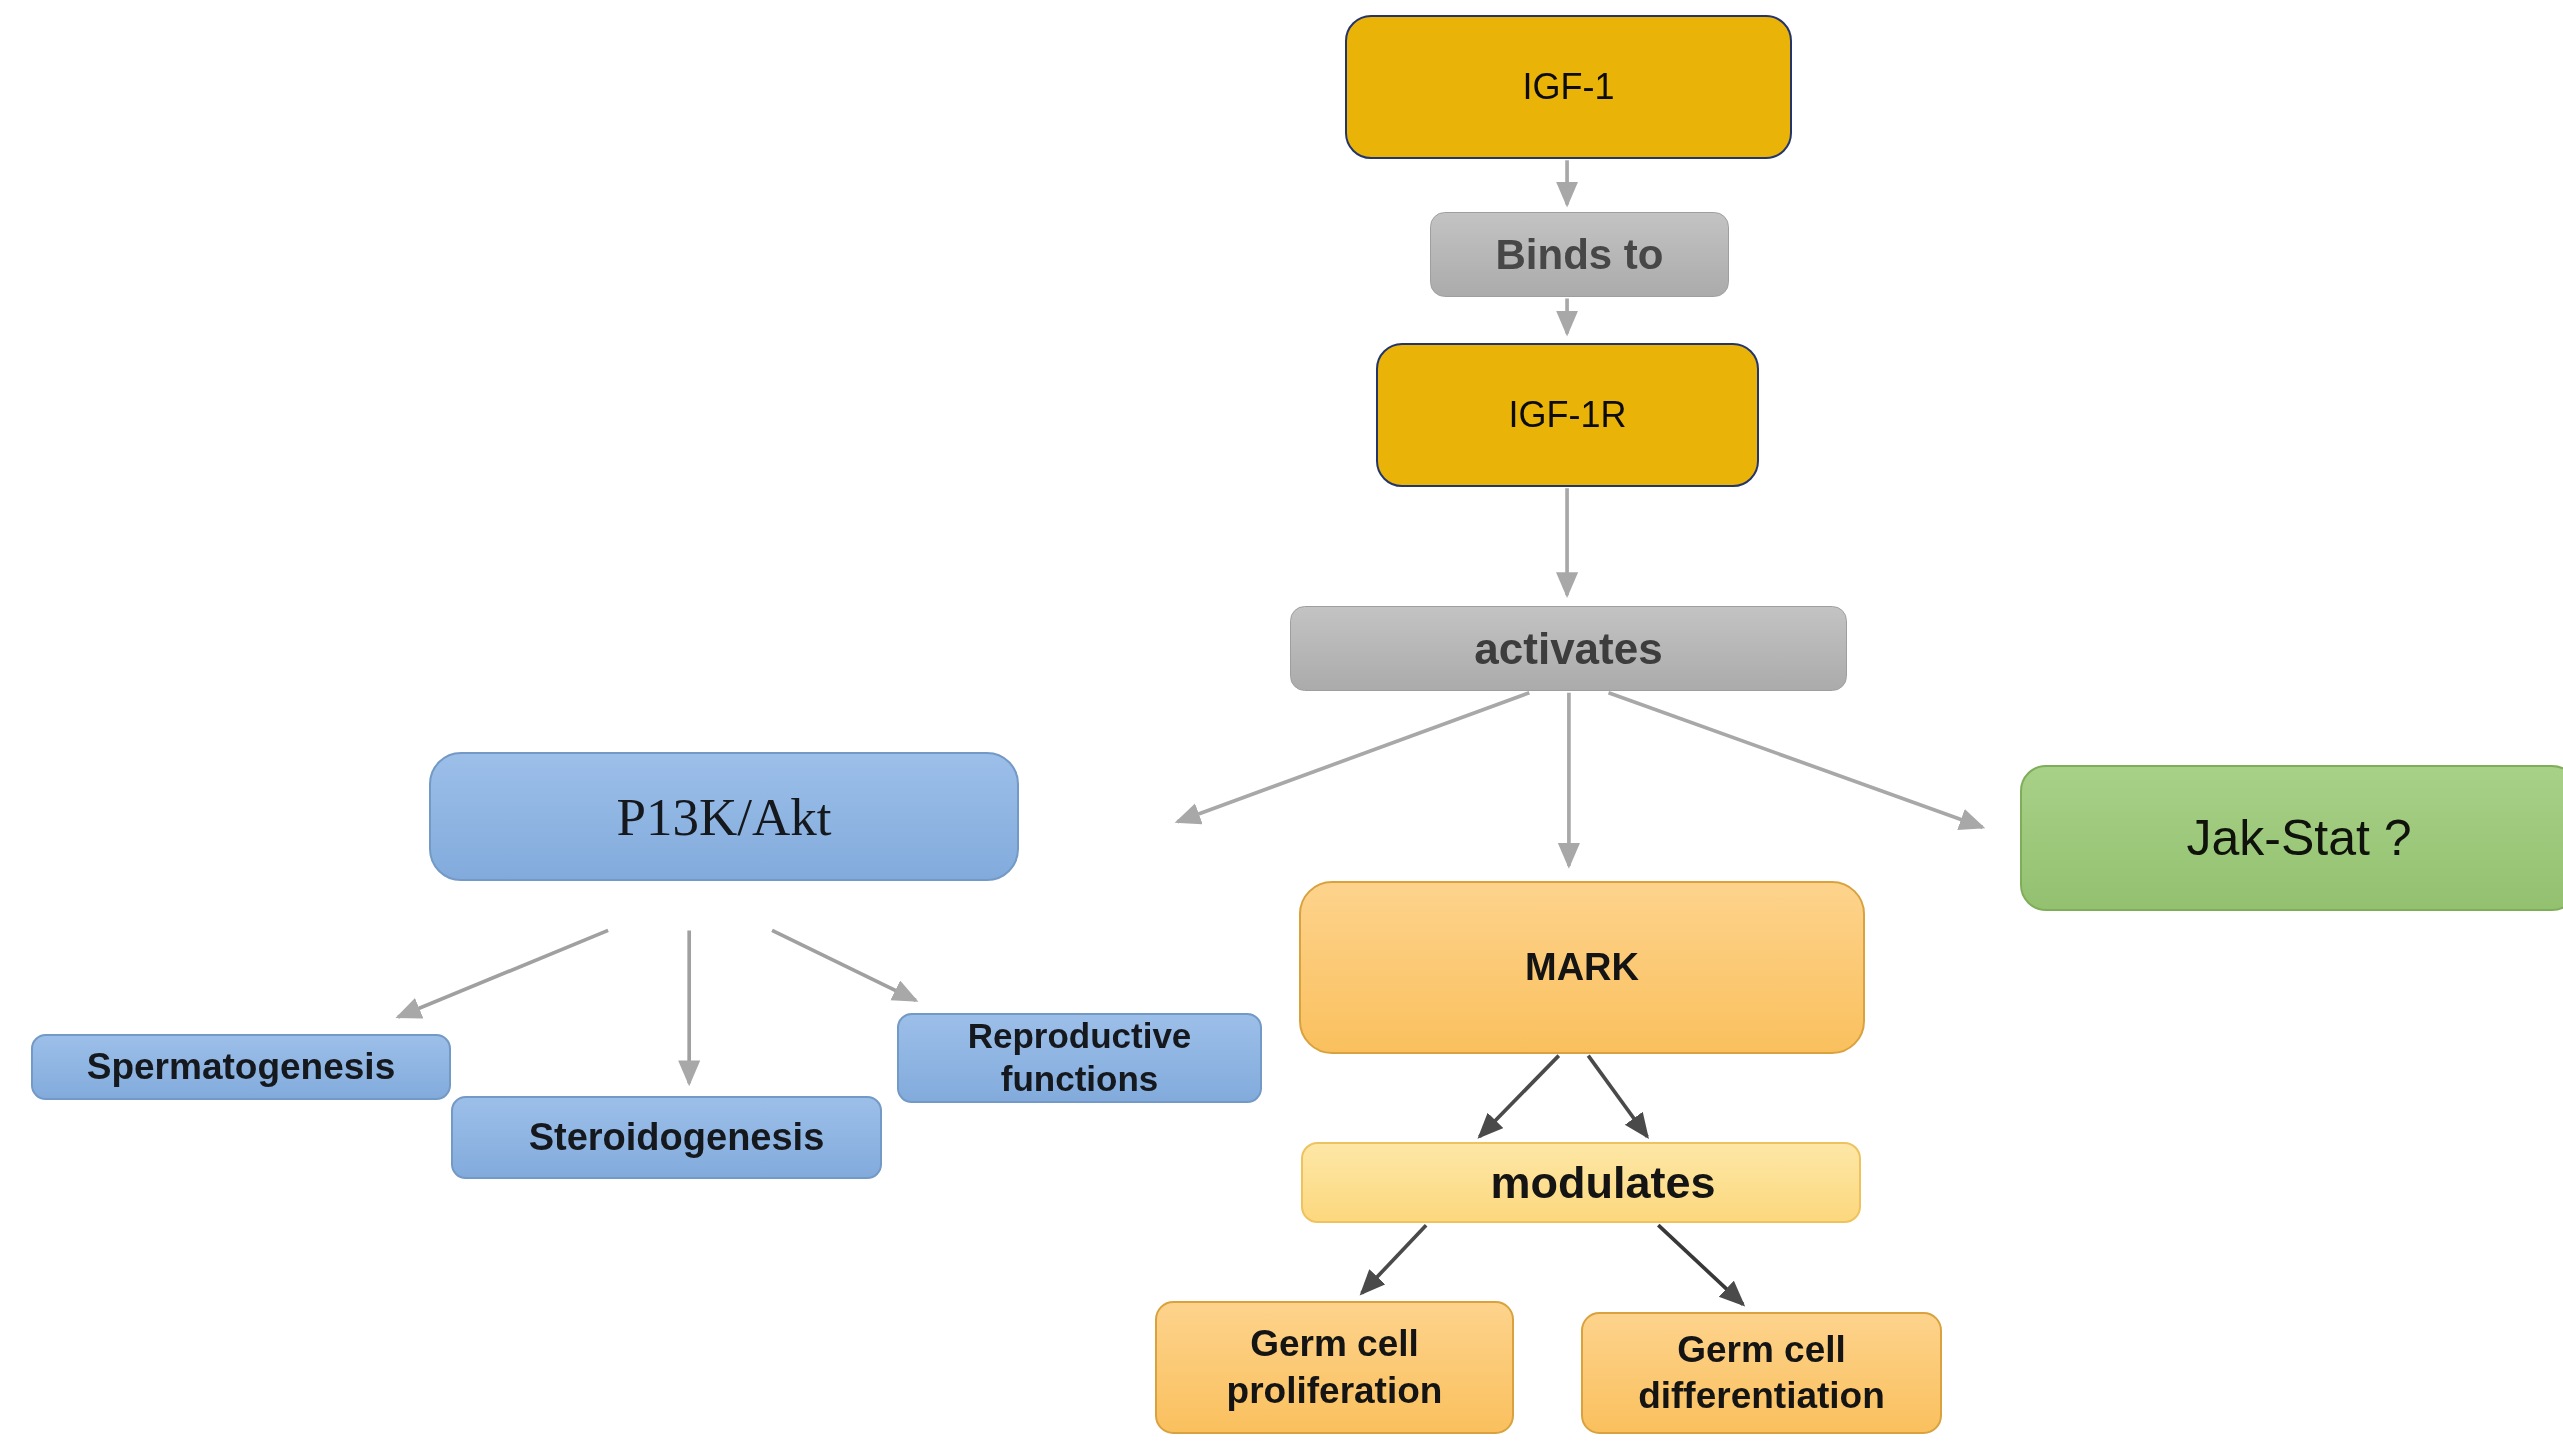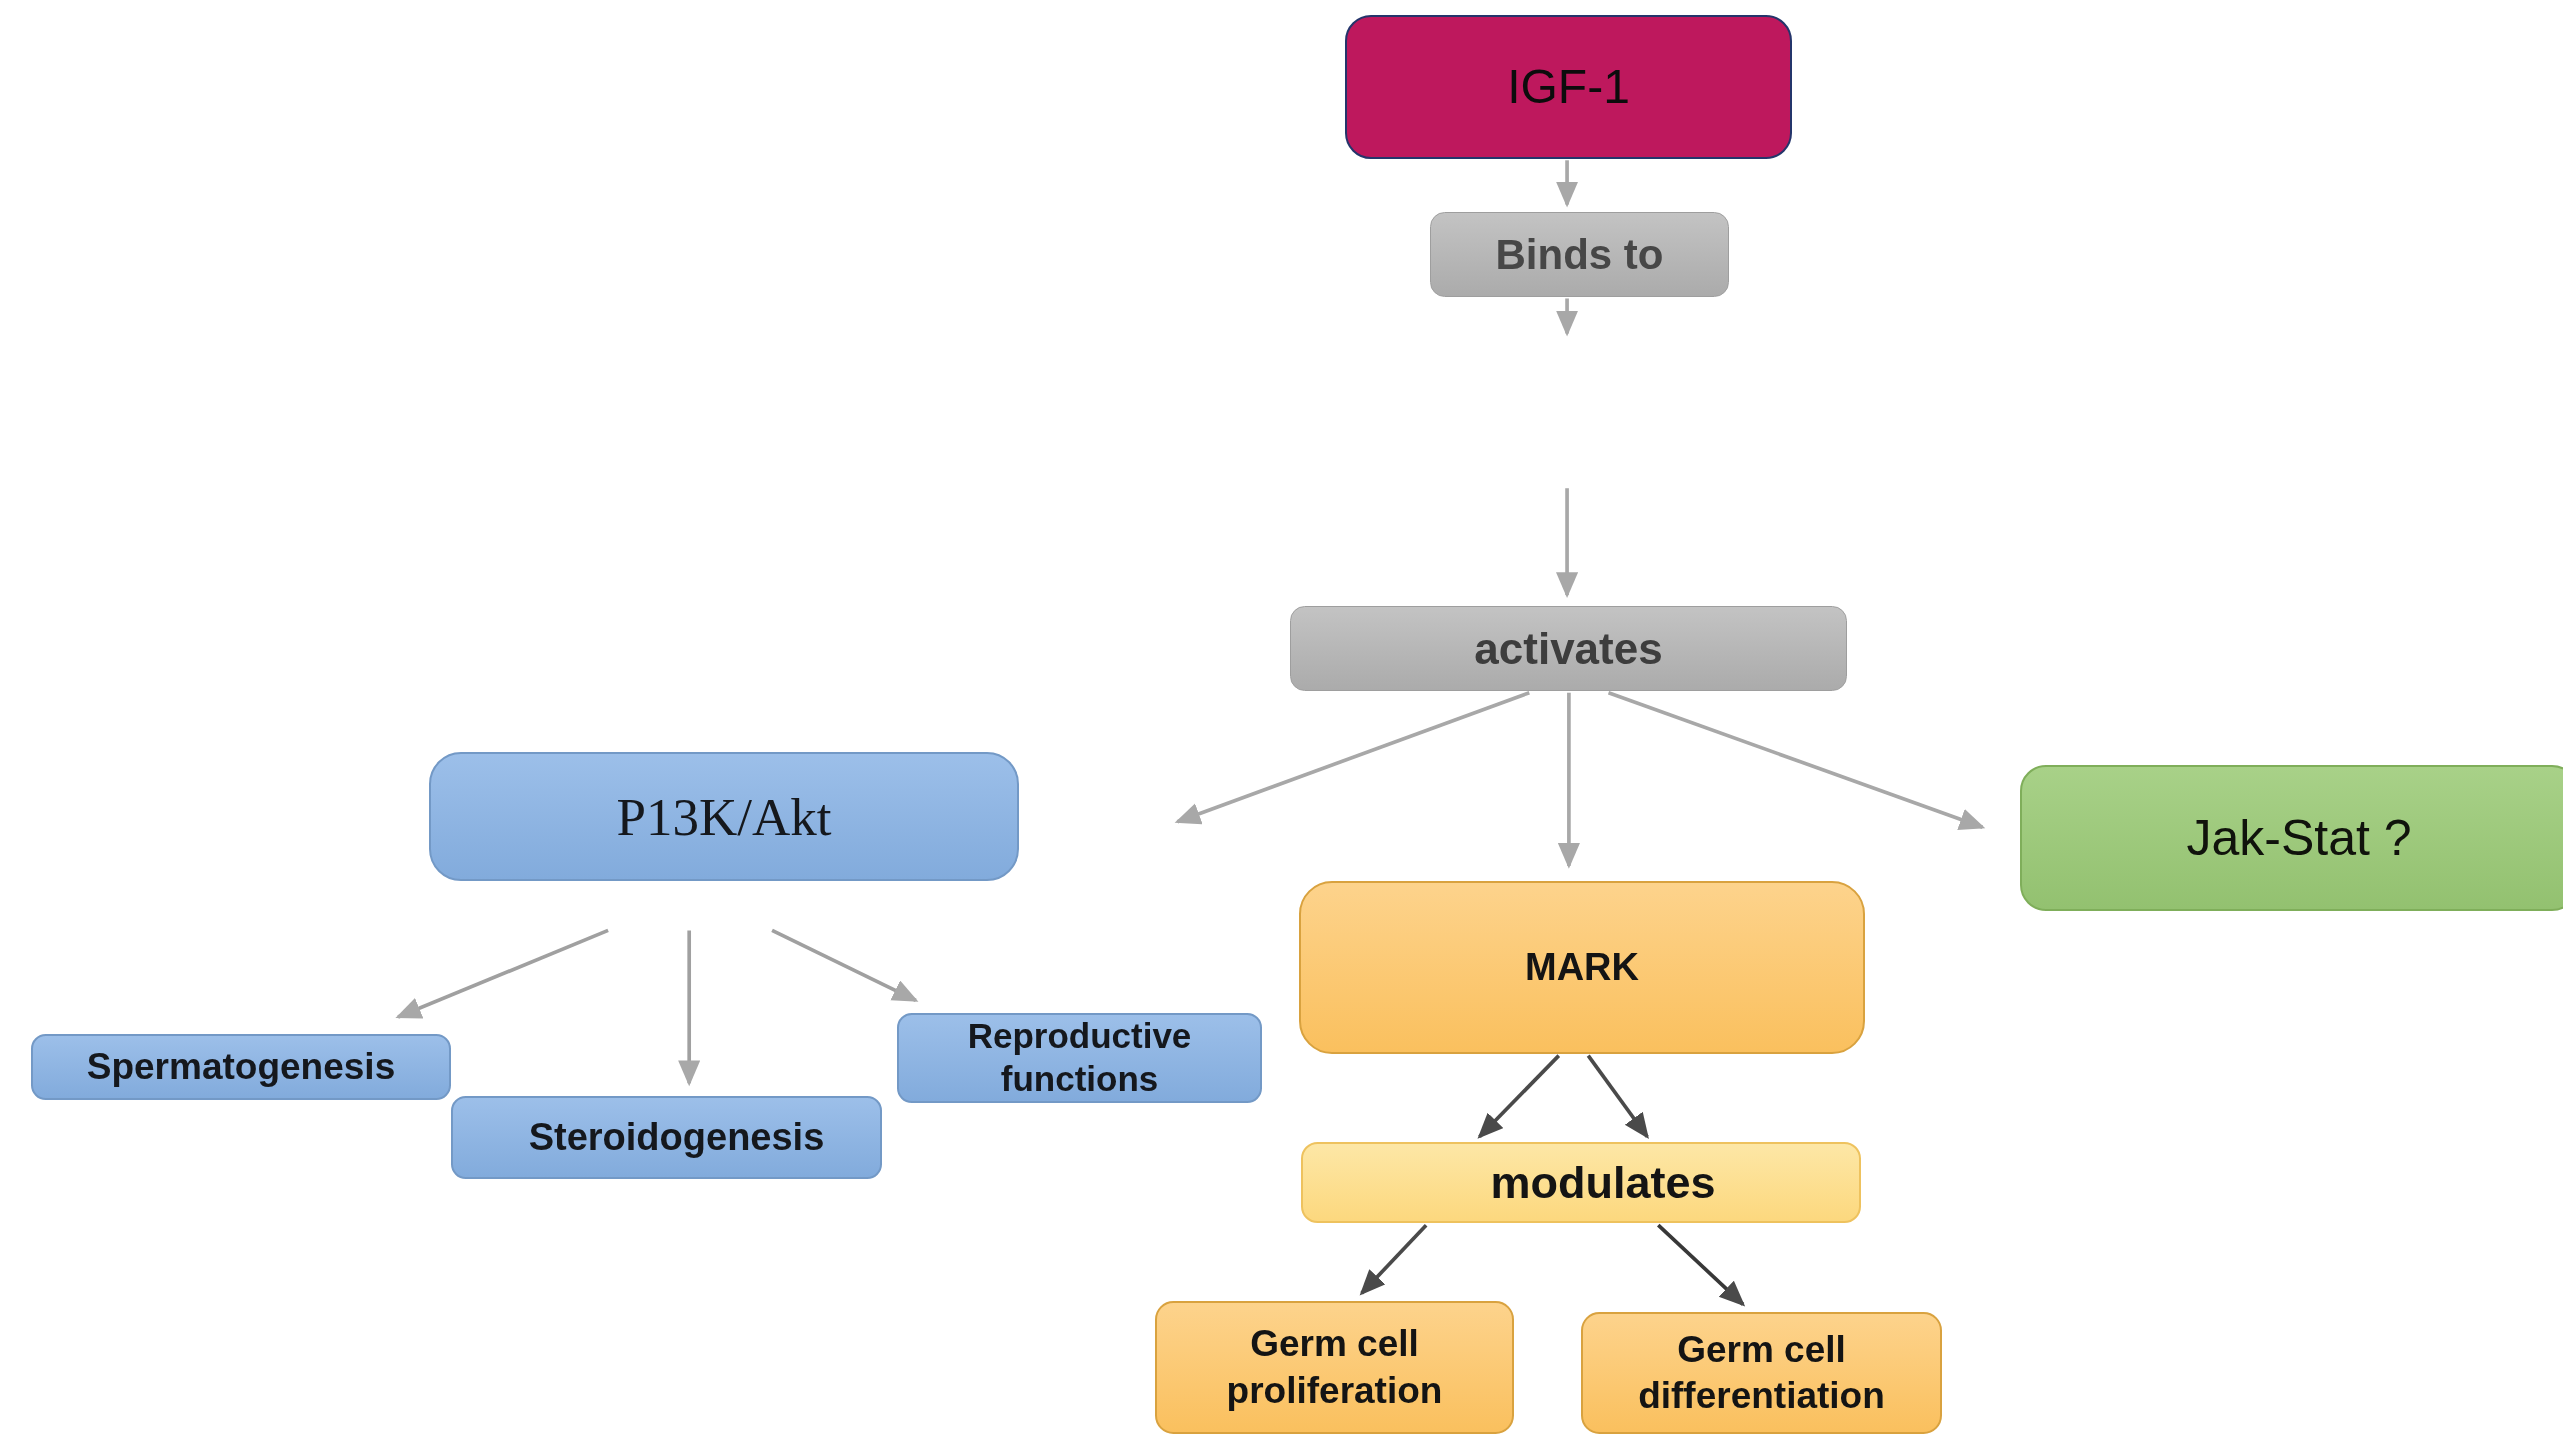--- a/index.html
+++ b/index.html
@@ -30,24 +30,24 @@
     align-items: center;
     justify-content: center;
     text-align: center;
     box-sizing: border-box;
     color: #111111;
   }
   .node span { display: block; }
 
   
   .white-box {
-    background: #be185d;
+    background: #eab308;
     border: 2.8px solid #24356b;
     border-radius: 26px;
-    font-size: 48px;
+    font-size: 36px;
     font-weight: 400;
     color: #0c0c0c;
   }
   
   .gray-box {
     background: linear-gradient(180deg, #c3c3c3 0%, #ababab 100%);
     border: 1.8px solid #9e9e9e;
     border-radius: 14.7px;
     font-weight: 700;
     color: #474747;
@@ -135,20 +135,23 @@
   </svg>
 
   <div id="igf1" class="node white-box">
     <span>IGF-1</span>
   </div>
 
   <div id="binds-to" class="node gray-box">
     <span>Binds to</span>
   </div>
 
+  <div id="igf1r" class="node white-box">
+    <span>IGF-1R</span>
+  </div>
 
   <div id="activates" class="node gray-box">
     <span>activates</span>
   </div>
 
   <div id="p13k" class="node blue-box">
     <span>P13K/Akt</span>
   </div>
 
   <div id="sperma" class="node blue-box">

